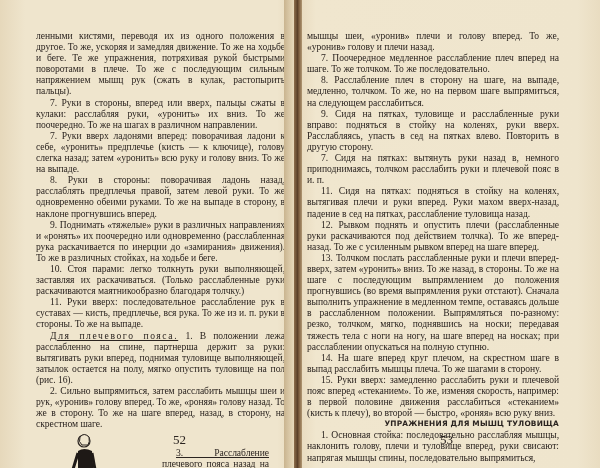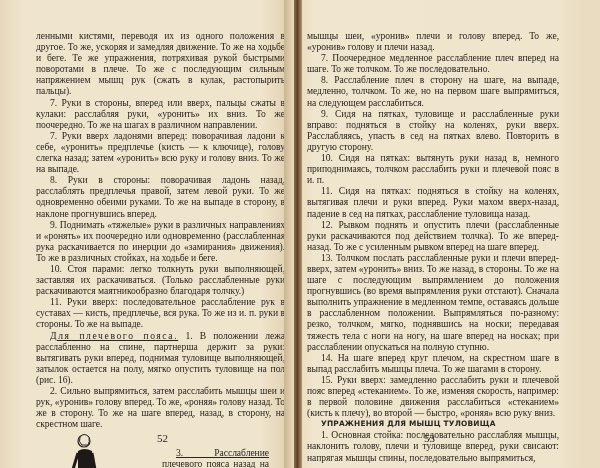--- a/index.html
+++ b/index.html
@@ -6,20 +6,21 @@
   body {
     width:600px; height:468px; overflow:hidden;
     background:#e9dcc0;
     font-family:"Liberation Serif", "DejaVu Serif", serif;
     color:#2b2420;
   }
   .spread { position:relative; width:600px; height:468px; }
   .page {
     position:absolute; top:0; height:468px;
     background:#efe4cb;
+    padding-left:19px;
   }
   .page.left { left:0; width:296px;
     background:linear-gradient(to right,#e6d8bb 0,#efe5cd 8%,#efe5cd 88%,#e2d2b2 97%,#bfa884 100%); }
   .page.right { left:284px; width:300px;
     background:linear-gradient(to right,#c9b48f 0,#e6d7b9 3%,#f0e6ce 10%,#efe5cd 92%,#e8dbbf 100%); }
   .gutter {
     position:absolute; left:294px; top:0; width:8px; height:468px;
     background:linear-gradient(to right,#8e6f4d,#5a3f28 45%,#7a5a3c 60%,#b19873);
   }
   .text {
@@ -29,25 +30,25 @@
   .left .text { left:36px; top:30px; width:249px; }
   .right .text { left:23px; top:30px; width:252px; }
   .text p { margin:0; text-indent:14px; }
   .text p.noindent { text-indent:0; }
   .spaced { letter-spacing:1.6px;text-decoration:underline; }
   .figure-block { position:relative; height:112px; margin-top:2px; }
   .figure { position:absolute; left:6px; top:0; width:88px; height:110px; }
   .figure svg { width:88px; height:92px; }
   .fig-text { position:absolute; left:110px; top:0; width:139px; }
   .fig-text p { margin:16px; text-indent:14px; text-align:justify;text-decoration:underline; }
-  .pagenum { position:absolute; font-size:11px; top:432px; }
+  .pagenum { position:absolute; font-size:13px; top:432px;margin-left:16px; }
   .left .pagenum { left:157px; }
   .right .pagenum { left:140px; }
   .heading {
-    text-align:left; font-family:"DejaVu Sans", sans-serif;
+    text-align:right; font-family:"DejaVu Sans", sans-serif;
     font-weight:bold; font-size:7.4px; letter-spacing:0.2px;
     margin:12px 0 5px 0; text-indent:0;
   }
 </style>
 </head>
 <body>
 
 <div class="spread">
 
   <div class="page left">
@@ -90,21 +91,21 @@
     </div>
     <div class="pagenum">52</div>
   </div>
 
   <div class="page right">
     <div class="text">
       <p class="noindent">мышцы шеи, «уронив» плечи и голову вперед. То же, «уронив» голову и плечи назад.</p>
       <p>7. Поочередное медленное расслабление плеч вперед на шаге. То же толчком. То же последовательно.</p>
       <p>8. Расслабление плеч в сторону на шаге, на выпаде, медленно, толчком. То же, но на первом шаге выпрямиться, на следующем расслабиться.</p>
       <p>9. Сидя на пятках, туловище и расслабленные руки вправо: подняться в стойку на коленях, руки вверх. Расслабляясь, упасть в сед на пятках влево. Повторить в другую сторону.</p>
-      <p>10. Сидя на пятках: вытянуть руки назад в, немного приподнимаясь, толчком расслабить руки и плечевой пояс в и. п.</p>
+      <p>7. Сидя на пятках: вытянуть руки назад в, немного приподнимаясь, толчком расслабить руки и плечевой пояс в и. п.</p>
       <p>11. Сидя на пятках: подняться в стойку на коленях, вытягивая плечи и руки вперед. Руки махом вверх-назад, падение в сед на пятках, расслабление туловища назад.</p>
       <p>12. Рывком поднять и опустить плечи (расслабленные руки раскачиваются под действием толчка). То же вперед-назад. То же с усиленным рывком вперед на шаге вперед.</p>
       <p>13. Толчком послать расслабленные руки и плечи вперед-вверх, затем «уронить» вниз. То же назад, в стороны. То же на шаге с последующим выпрямлением до положения прогнувшись (во время выпрямления руки отстают). Сначала выполнить упражнение в медленном темпе, оставаясь дольше в расслабленном положении. Выпрямляться по-разному: резко, толчком, мягко, поднявшись на носки; передавая тяжесть тела с ноги на ногу, на шаге вперед на носках; при расслаблении опускаться на полную ступню.</p>
       <p>14. На шаге вперед круг плечом, на скрестном шаге в выпад расслабить мышцы плеча. То же шагами в сторону.</p>
       <p>15. Руки вверх: замедленно расслабить руки и плечевой пояс вперед «стеканием». То же, изменяя скорость, например: в первой половине движения расслабиться «стеканием» (кисть к плечу), во второй — быстро, «роняя» всю руку вниз.</p>
       <p class="heading">УПРАЖНЕНИЯ ДЛЯ МЫШЦ ТУЛОВИЩА</p>
       <p>1. Основная стойка: последовательно расслабляя мышцы, наклонить голову, плечи и туловище вперед, руки свисают: напрягая мышцы спины, последовательно выпрямиться,</p>
     </div>
     <div class="pagenum">53</div>
   </div>

